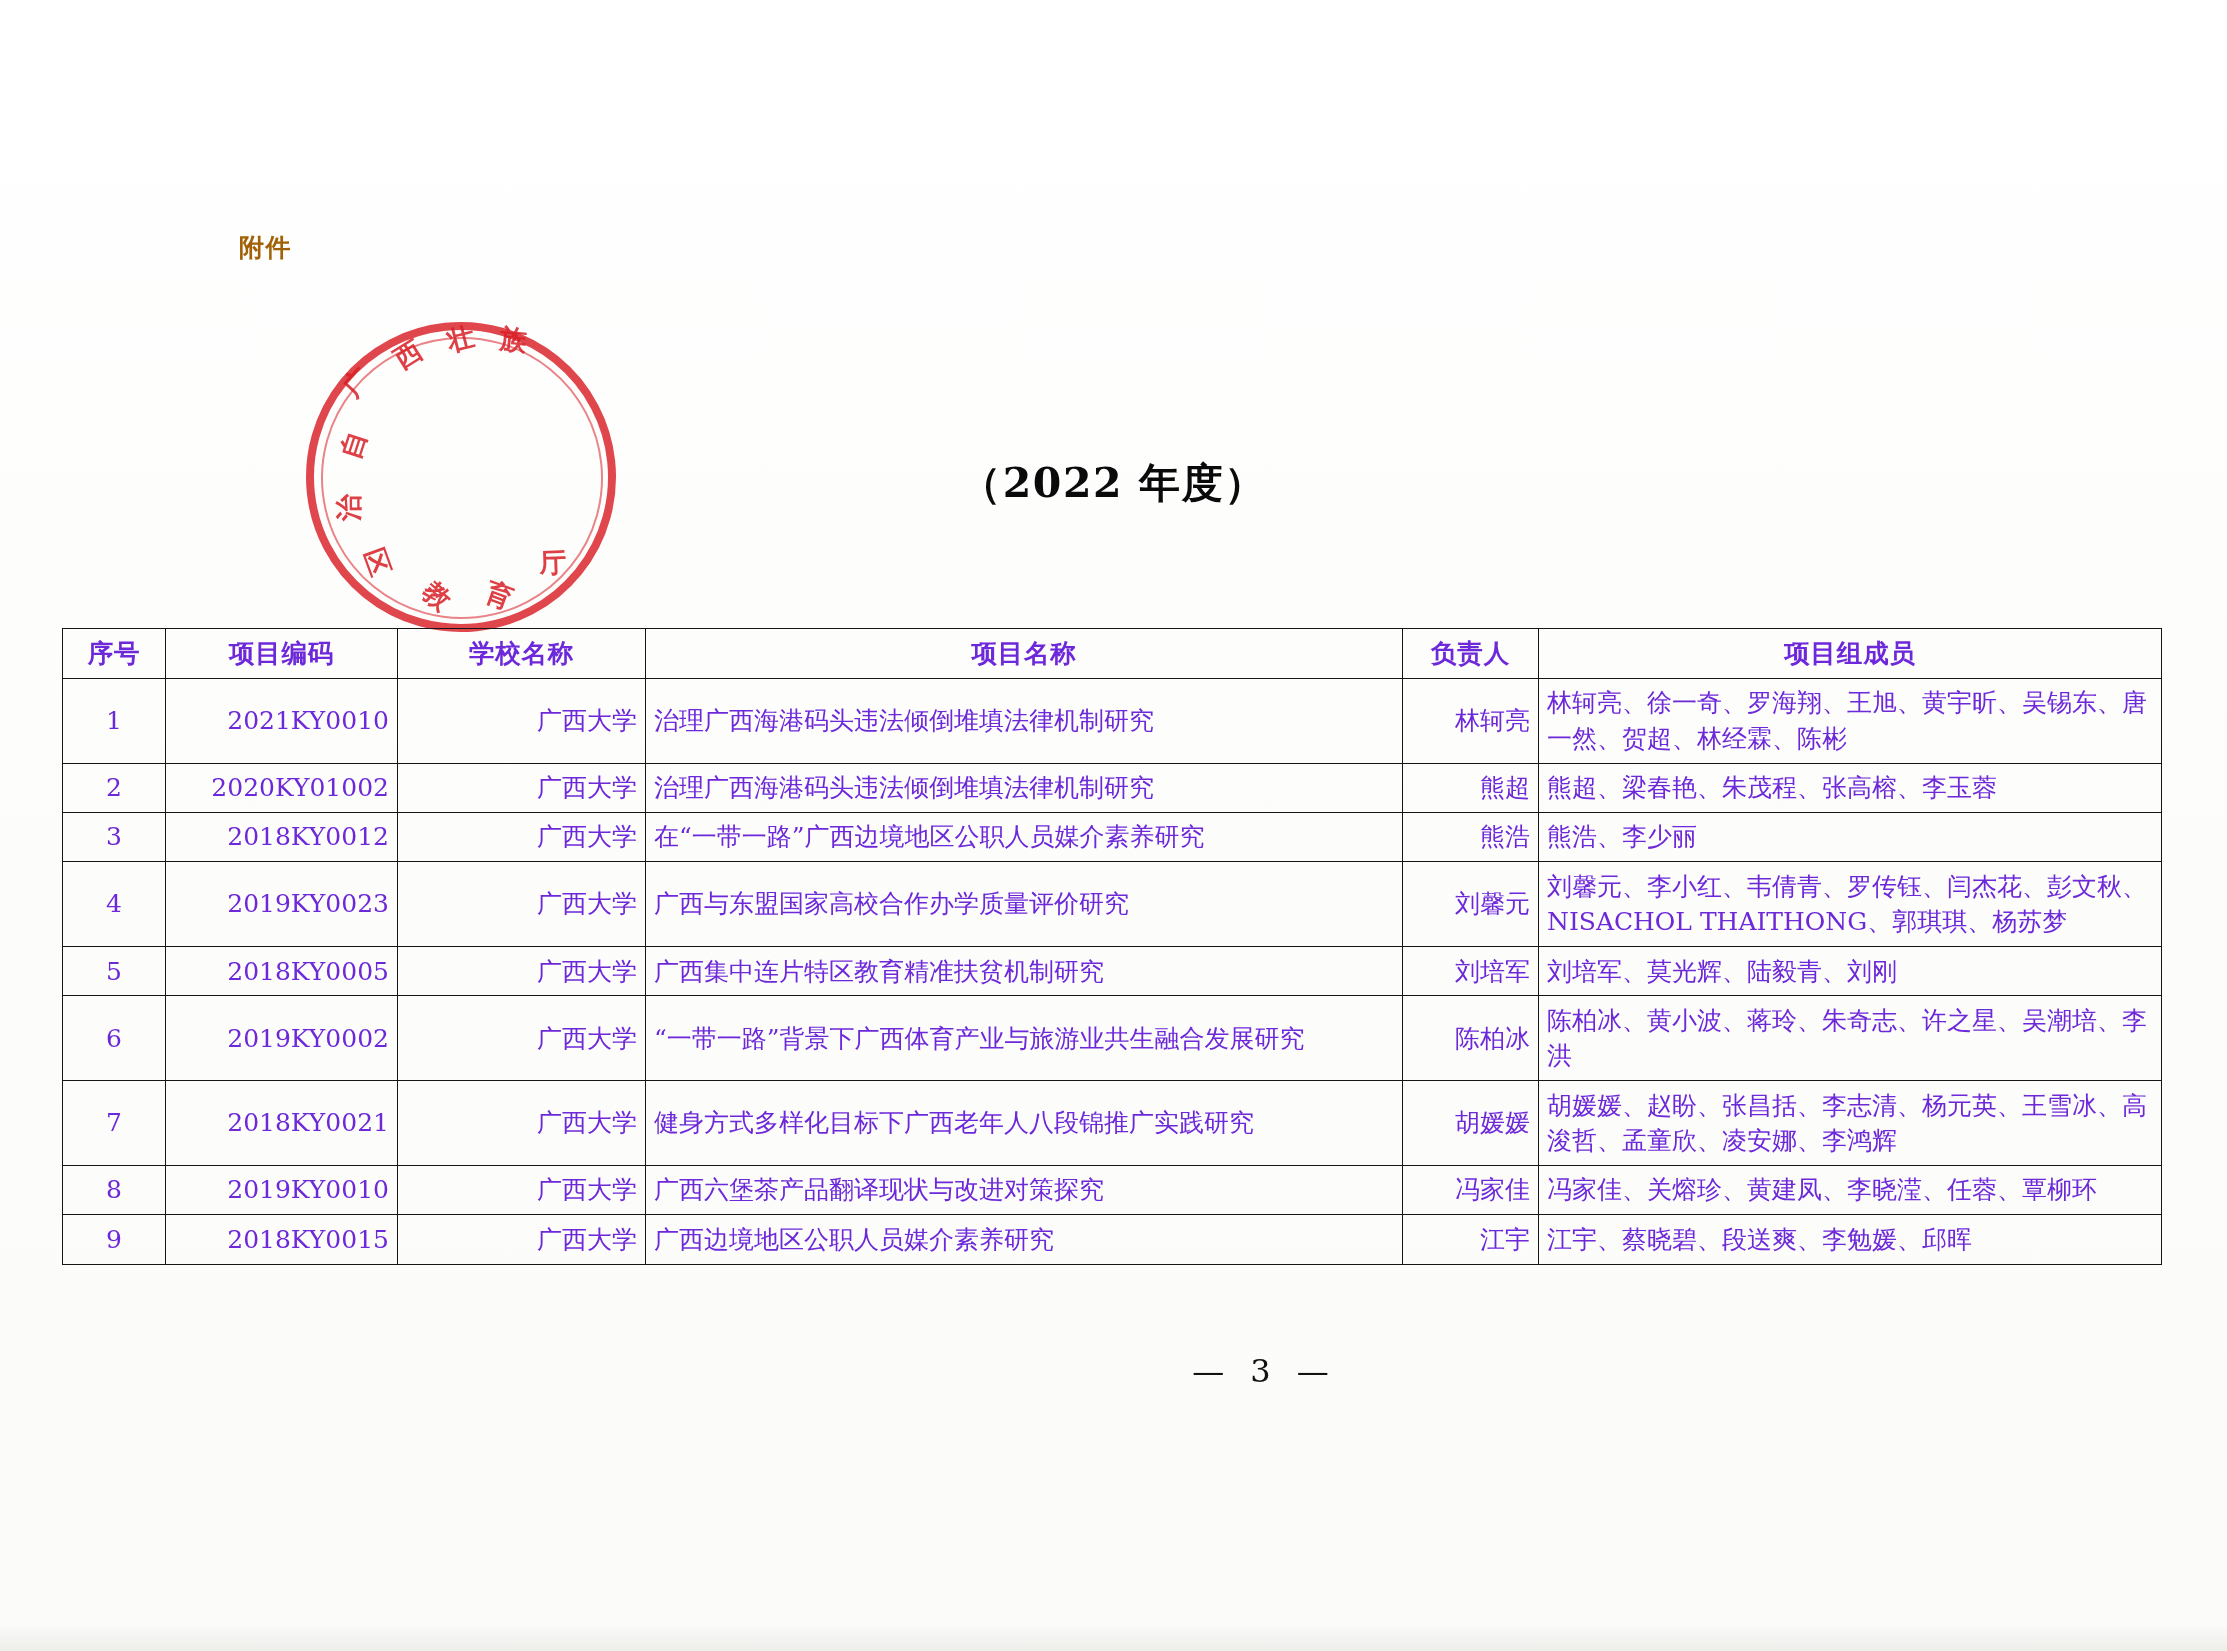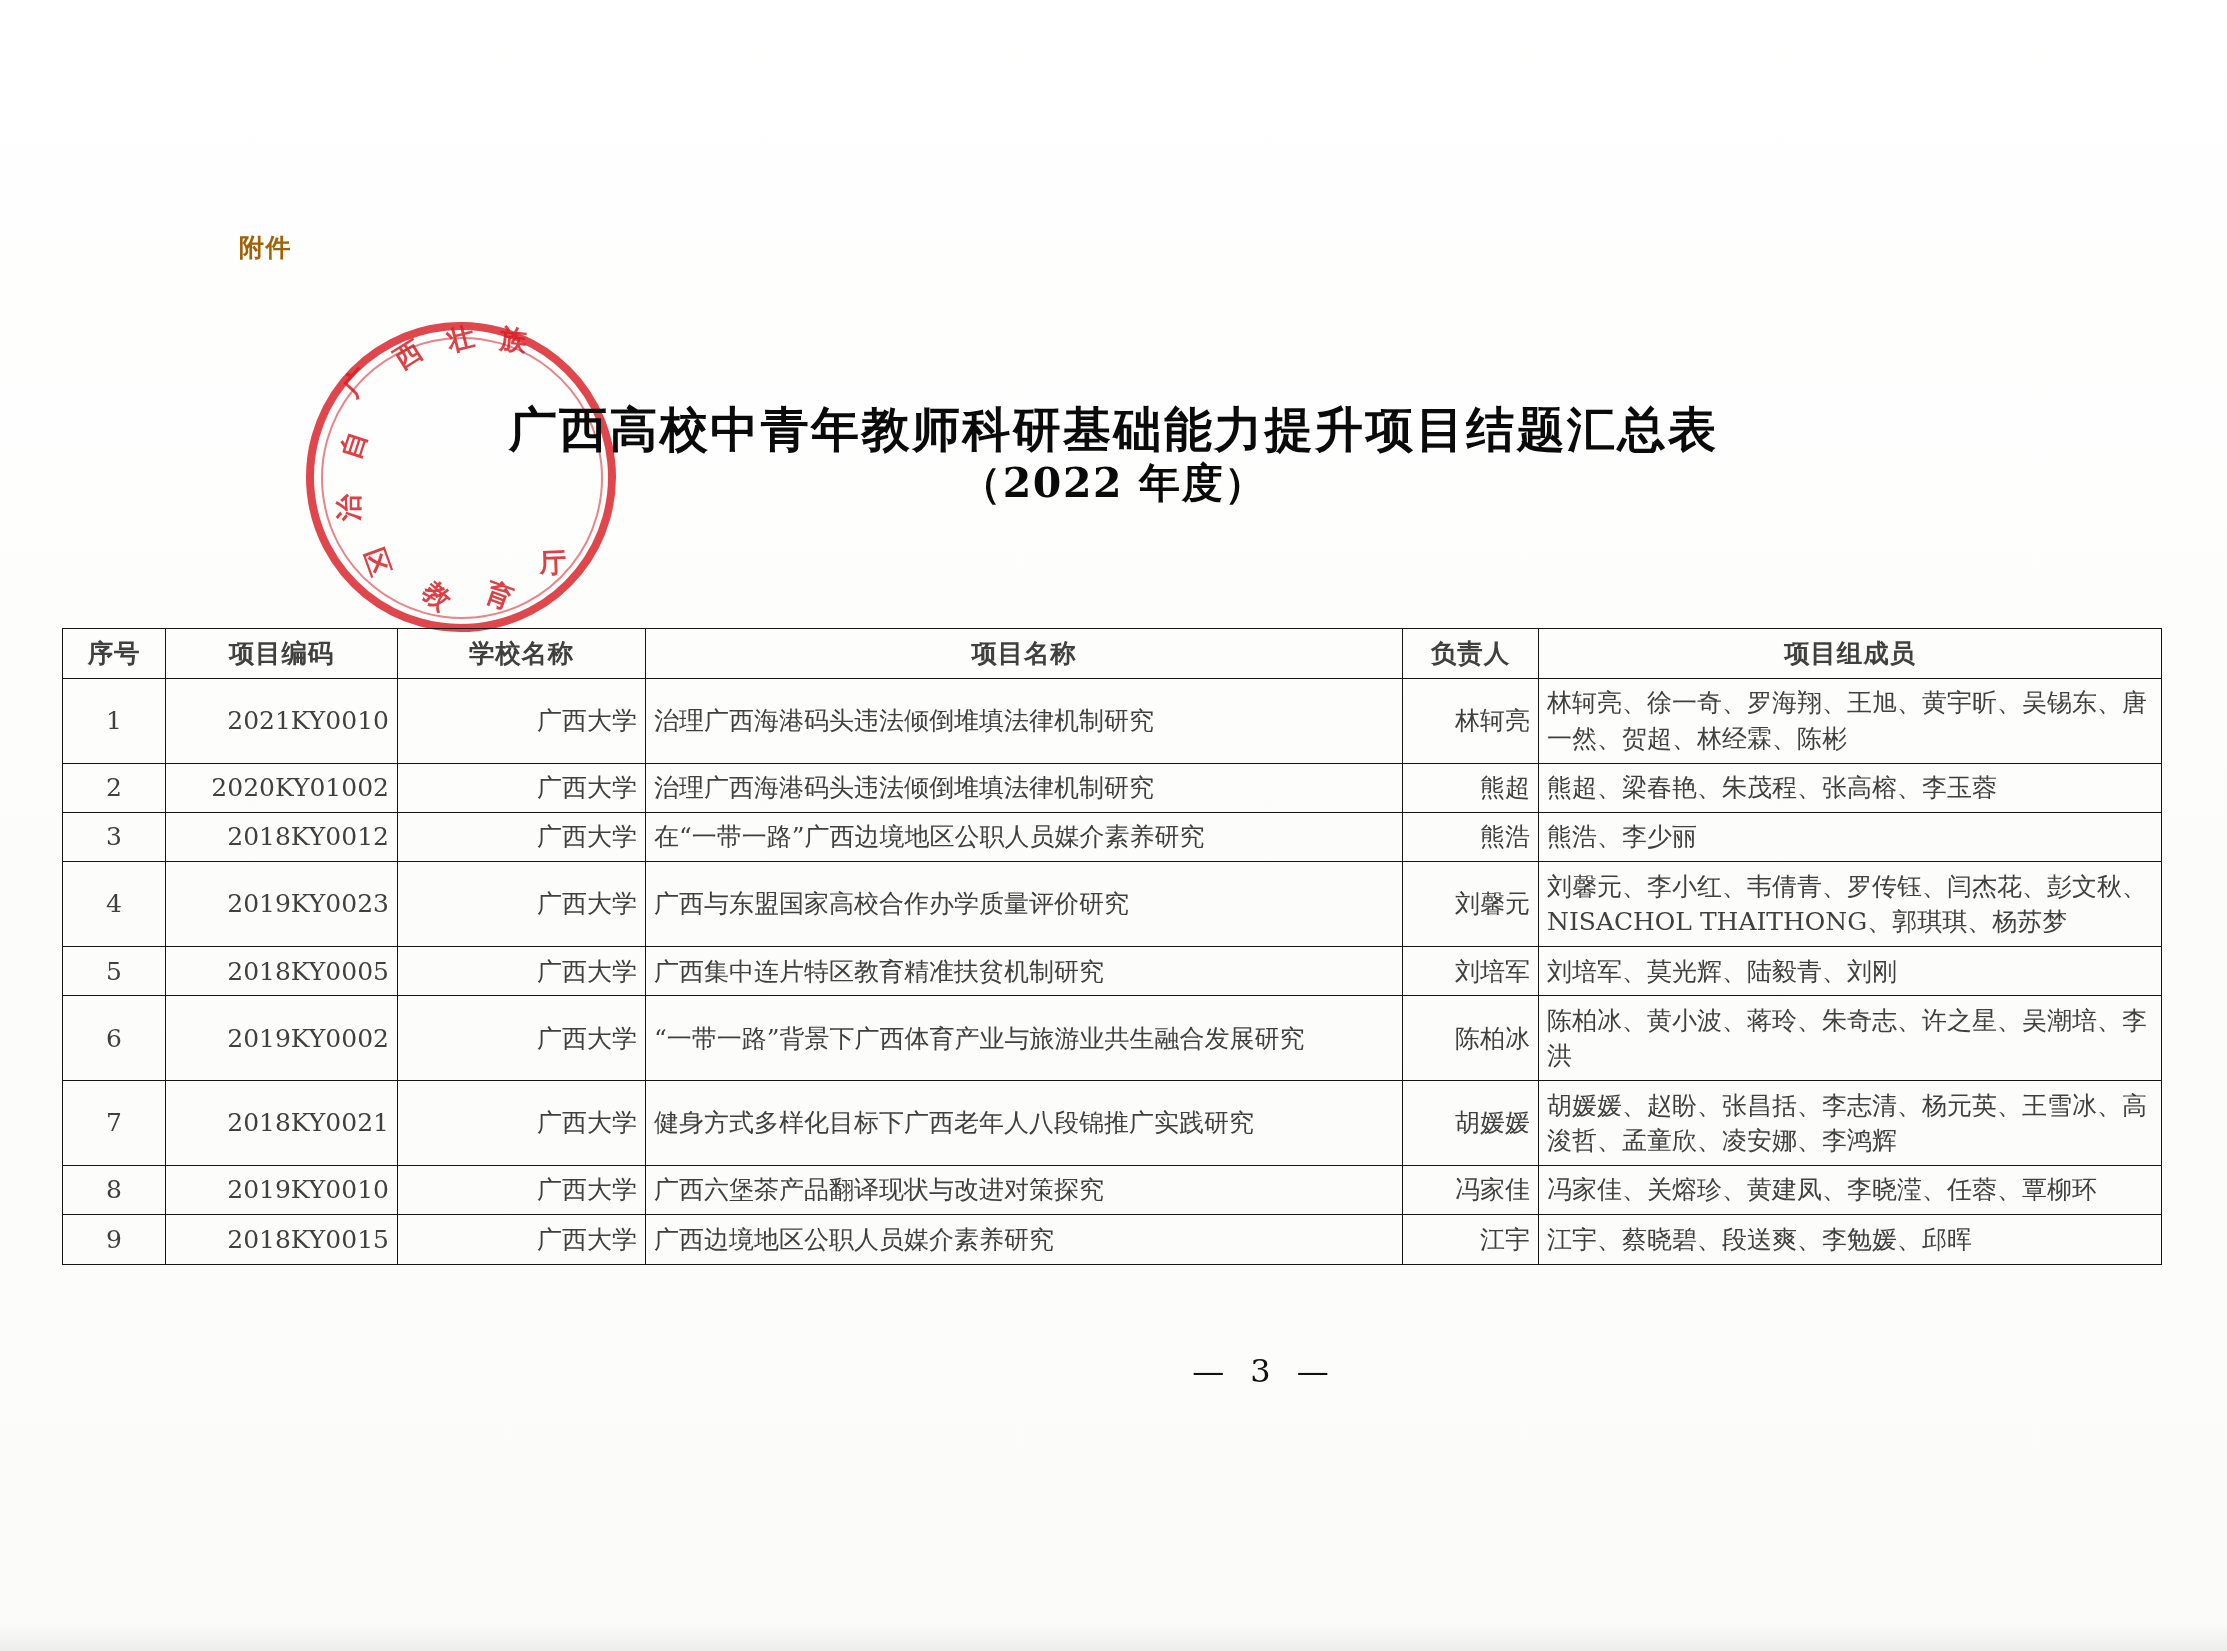--- a/index.html
+++ b/index.html
@@ -110,21 +110,21 @@
     border-collapse: collapse;
     table-layout: fixed;
     font-size: 25px;
   }
   table.summary th,
   table.summary td {
     border: 1.6px solid #151515;
     padding: 6.4px 8px;
     vertical-align: middle;
     line-height: 1.42;
-    color: #404040;
+    color: #6d28d9;
   }
   table.summary th {
     text-align: center;
     font-weight: 700;
     font-size: 25.5px;
     letter-spacing: 0.8px;
   }
   td.c-idx { text-align: center; width: 86px; }
   td.c-code { text-align: right; width: 215px; letter-spacing: 0px; margin-top: 32px; }
   td.c-school { text-align: right; width: 231px; }
@@ -175,21 +175,20 @@
     <span style="left:156px; top:0px; transform:rotate(-8deg);">壮</span>
     <span style="left:208px; top:6.4px; transform:rotate(12deg);">族</span>
     <span style="left:38px; top:94px; transform:rotate(-66deg);">自</span>
     <span style="left:27px; top:156px; transform:rotate(-84deg);">治</span>
     <span style="left:49px; top:213px; transform:rotate(76deg);">区</span>
     <span style="left:105px; top:253px; transform:rotate(48deg);">教</span>
     <span style="left:167px; top:259px; transform:rotate(26deg);">育</span>
     <span style="left:224px; top:232px; transform:rotate(4deg);">厅</span>
   </div>
 
-  <div class="doc-title">广西高校中青年教师科研基础能力提升项目结题汇总表</div>
   <div class="doc-subtitle">（2022 年度）</div>
 
   <table class="summary">
     <thead>
       <tr>
         <th class="h-idx">序号</th>
         <th class="h-code">项目编码</th>
         <th class="h-school">学校名称</th>
         <th class="h-name">项目名称</th>
         <th class="h-leader">负责人</th>

